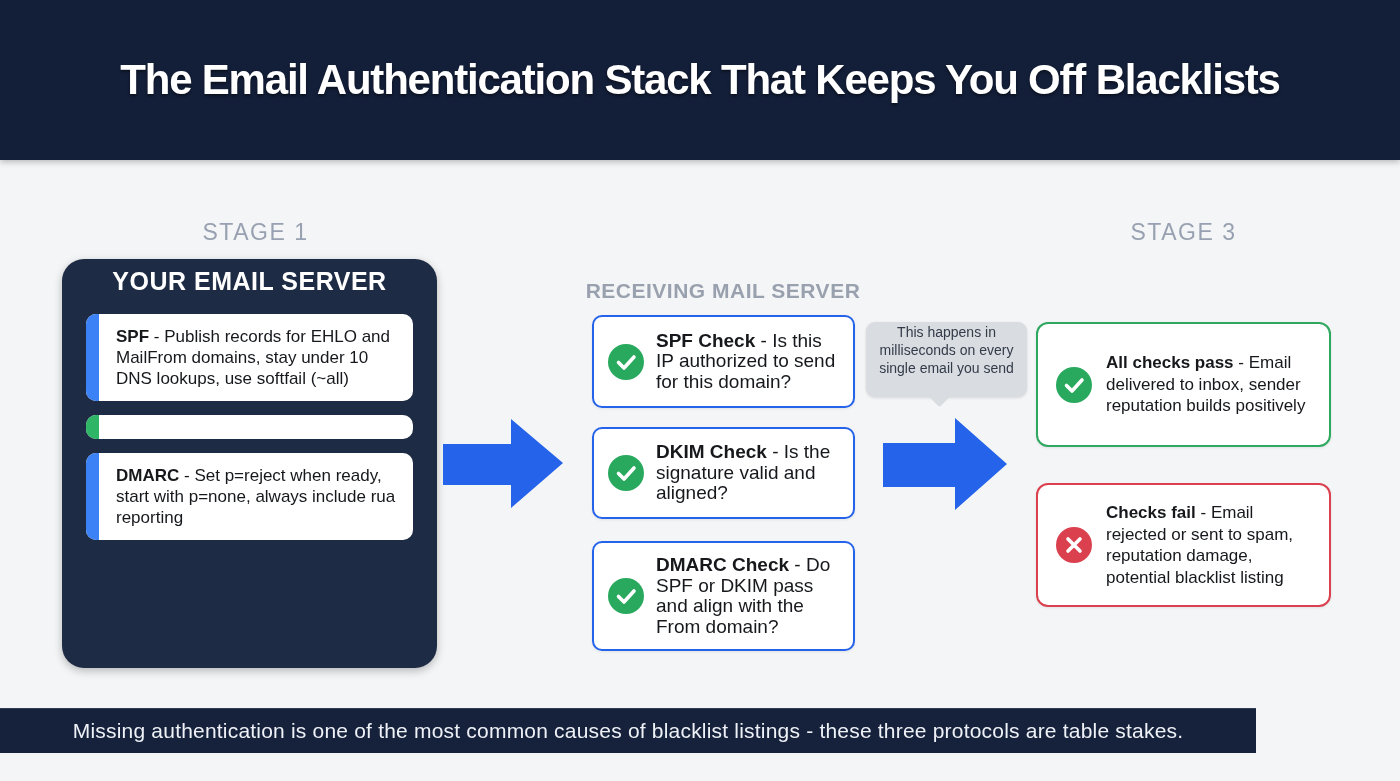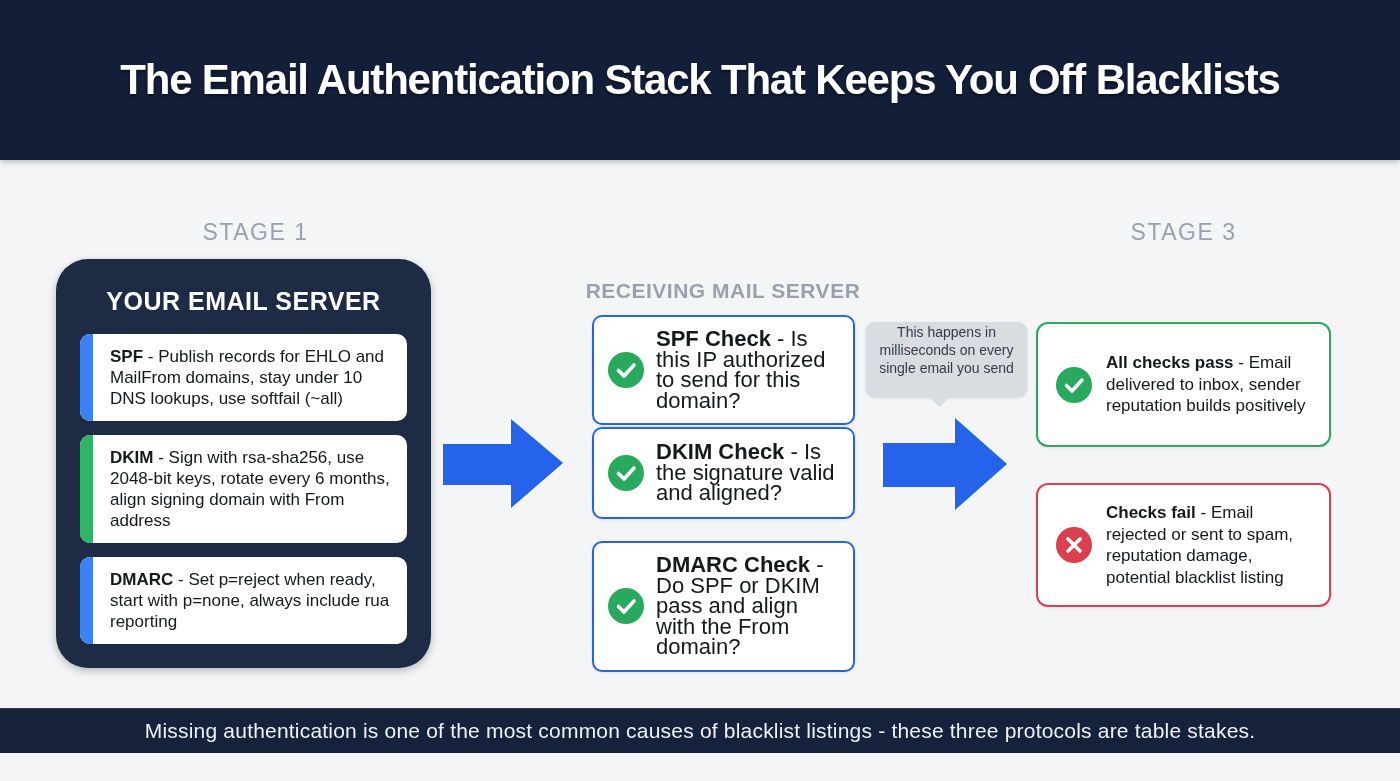--- a/index.html
+++ b/index.html
@@ -21,22 +21,22 @@
   
   .stage-label {
     position:absolute; top:219px; text-align:center;
     color:#98a1b1; font-size:23px; letter-spacing:1.5px; font-weight:normal;
   }
   .stage-label.s1 { left:68px;  width:375px; }
   .stage-label.s2 { left:592px; width:263px; }
   .stage-label.s3 { left:1036px;width:295px; }
   
   .panel {
-    position:absolute; left:56px; top:259px; width:375px; height:409px;
-    background:#1e2b44; border-radius:32px; padding:28px 24px 24px 24px;
+    position:absolute; left:62px; top:259px; width:375px; height:409px;
+    background:#1e2b44; border-radius:22px; padding:8px 24px 24px 24px;
     display:flex; flex-direction:column; box-shadow:0 3px 8px rgba(0,0,0,.25);
   }
   .panel-title {
     color:#ffffff; font-size:25px; font-weight:bold; text-align:center;
     letter-spacing:.5px; margin-bottom:18px;
   }
   .proto-card {
     position:relative; background:#ffffff; border-radius:10px;
     padding:12px 14px 12px 30px; overflow:hidden; margin-bottom:14px;
   }
@@ -54,21 +54,21 @@
   .check-card {
     position:absolute; left:592px; width:263px; background:#ffffff;
     border:2px solid #2563eb; border-radius:10px;
     display:flex; align-items:center; gap:12px; padding:12px 12px 12px 14px;
     box-shadow:0 1px 3px rgba(0,0,0,.08);
   }
   .check-card.c1 { top:315px; min-height:93px; }
   .check-card.c2 { top:427px; min-height:92px; }
   .check-card.c3 { top:541px; min-height:106px; }
   .icon-badge { flex:0 0 36px; width:36px; height:36px; }
-  .check-text { font-size:22px; line-height:20.5px; color:#16181c; }
+  .check-text { font-size:19px; line-height:20.5px; color:#16181c; }
   .check-text b { font-weight:bold; }
   
   .tooltip {
     position:absolute; left:866px; top:322px; width:161px; min-height:75px;
     background:#d9dce1; border-radius:9px; padding:1px 10px;
     font-size:14px; line-height:18px; color:#333b49; text-align:center;
     box-shadow:0 1px 3px rgba(0,0,0,.12);
   }
   .tooltip-tail {
     position:absolute; left:66px; bottom:-7px; width:15px; height:15px;
@@ -79,21 +79,21 @@
     position:absolute; left:1036px; width:295px; background:#ffffff;
     border-radius:12px; display:flex; align-items:center; gap:14px;
     padding:16px 14px 16px 18px; box-shadow:0 1px 3px rgba(0,0,0,.08);
   }
   .outcome-card.pass { top:322px; min-height:125px; border:2px solid #2ea75f; }
   .outcome-card.fail { top:483px; min-height:124px; border:2px solid #da404e; }
   .outcome-text { font-size:17px; line-height:21.5px; color:#16181c; }
   .outcome-text b { font-weight:bold; }
   
   .footer {
-    position:absolute; left:0; top:708px; width:1400px; height:45px;
+    position:absolute; left:0; top:708px; width:1256px; height:45px;
     background:#16223c; border-top:1px solid rgba(255,255,255,.12);
     display:flex; align-items:center; justify-content:center;
   }
   .footer p { color:#eef1f6; font-size:21px; letter-spacing:.2px; white-space:nowrap; }
 </style>
 </head>
 <body>
 
 <div class="canvas">
 
@@ -107,21 +107,20 @@
   <div class="panel">
     <div class="panel-title">YOUR EMAIL SERVER</div>
 
     <div class="proto-card">
       <span class="stripe" style="background-color: rgb(59, 130, 246);"></span>
       <p class="card-text"><b>SPF</b> <span>- Publish records for EHLO and MailFrom domains, stay under 10 DNS lookups, use softfail (~all)</span></p>
     </div>
 
     <div class="proto-card">
       <span class="stripe" style="background-color: rgb(46, 181, 102);"></span>
-      <p class="card-text"><b>DKIM</b> <span>- Sign with rsa-sha256, use 2048-bit keys, rotate every 6 months, align signing domain with From address</span></p>
     </div>
 
     <div class="proto-card">
       <span class="stripe" style="background-color: rgb(59, 130, 246);"></span>
       <p class="card-text"><b>DMARC</b> <span>- Set p=reject when ready, start with p=none, always include rua reporting</span></p>
     </div>
   </div>
 
   <svg class="arrow-svg" viewBox="0 0 1400 781" xmlns="http://www.w3.org/2000/svg">
     <polygon points="443,444 511,444 511,419 563,463 511,508 511,485 443,485" fill="#2563eb"></polygon>

